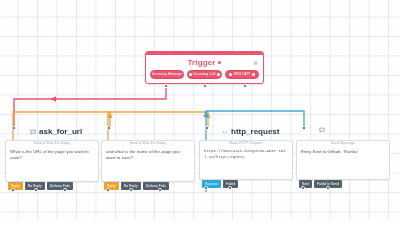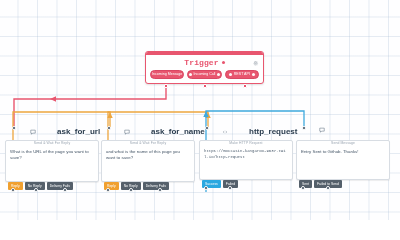--- a/index.html
+++ b/index.html
@@ -23,21 +23,20 @@
   .trigger{
     position:absolute;left:145px;top:51px;width:119px;
     background:#ffffff;border:1px solid #e8566f;border-radius:3px;
     box-shadow:0 1px 2px rgba(0,0,0,.12);
     box-sizing:border-box;overflow:hidden;
   }
   .trigger-top{height:3px;background:#e8566f;}
   .trigger-head{
     position:relative;height:15px;display:flex;align-items:center;
     justify-content:center;
-    font-family:Liberation Mono, monospace;
   }
   .trigger-title{
     font-size:8px;font-weight:bold;color:#e8566f;letter-spacing:.1px;
   }
   .trigger-title .tdot{
     display:inline-block;width:3px;height:3px;border-radius:50%;
     background:#e8566f;margin-left:3px;vertical-align:1px;
   }
   .gear{
     position:absolute;right:4px;top:4px;width:7px;height:7px;opacity:.55;
@@ -58,21 +57,21 @@
   .badge .rc{background:#fff;}
   .badge span{line-height:1;}
 
   
   .card{
     position:absolute;background:#ffffff;border:1px solid #d8dde3;
     border-radius:2px;box-sizing:border-box;
     box-shadow:0 1px 1px rgba(0,0,0,.07);
   }
   .card-title{
-    display:flex;align-items:center;gap:21px;
+    display:flex;align-items:center;gap:3px;
     font-size:8px;font-weight:bold;color:#2b3d4f;
     padding:1px 0 2px 2px;white-space:nowrap;
   }
   .card-sub{
     font-size:3.4px;color:#9aa5b1;text-align:center;
     padding:0 0 1px 0;letter-spacing:.1px;
   }
   .card-body{
     font-size:4.4px;color:#445566;line-height:1.45;
     padding:3px 4px 4px 4px;
@@ -185,26 +184,20 @@
 
   <div class="card" style="left:101px;top:140px;width:94px;height:42px;">
     <div class="card-sub">Send &amp; Wait For Reply</div>
     <div class="card-body">and what is the name of this page you want to save?</div>
     <div class="chips">
       <div class="chip orange">Reply</div>
       <div class="chip">No Reply</div>
       <div class="chip">Delivery Fails</div>
     </div>
   </div>
-  <div class="card-title" style="position:absolute;left:122px;top:126px;">
-    <svg class="ic" viewBox="0 0 16 16">
-      <path fill="none" stroke="#5a6b7c" stroke-width="1.4" d="M2 3h12v8H7l-3 3v-3H2z"></path>
-    </svg>
-    <span>ask_for_name</span>
-  </div>
   <div class="dot" style="left:107px;top:126px;"></div>
 
   <div class="card" style="left:199px;top:140px;width:94px;height:40px;">
     <div class="card-sub">Make HTTP Request</div>
     <div class="card-body mono">https://moccasin-kangaroo-9637.twil.io/http-request</div>
     <div class="chips">
       <div class="chip blue">Success</div>
       <div class="chip">Failed</div>
     </div>
   </div>

